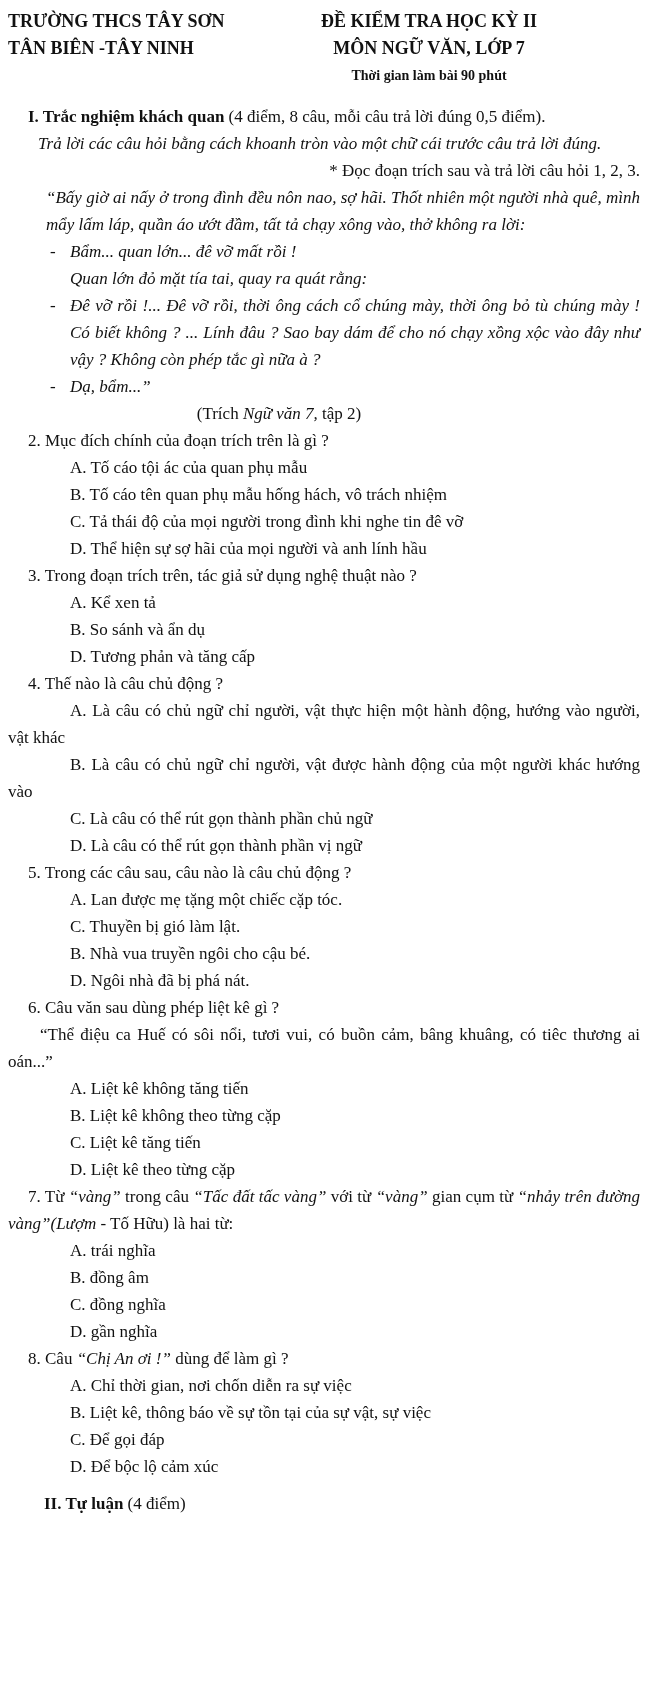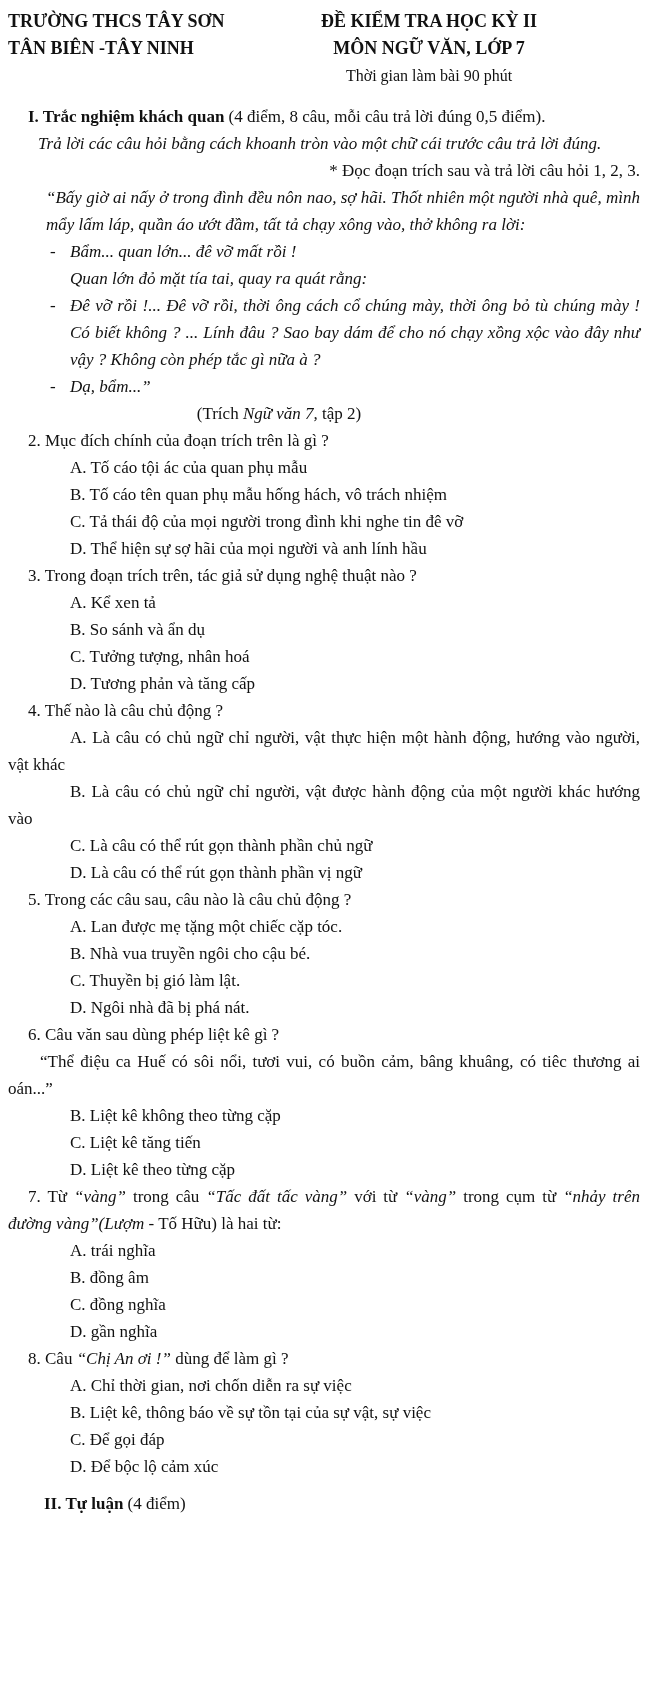--- a/index.html
+++ b/index.html
@@ -7,21 +7,21 @@
        font-size:17px;line-height:27px;color:#111;}
   .page{padding:8px 10px 24px 8px;box-sizing:border-box;width:650px;}
   p{margin:0;padding:0;}
   .b{font-weight:bold;}
   .i{font-style:italic;}
   
   .header{display:flex;margin-bottom:14px;}
   .header-left{width:240px;text-align:left;}
   .header-right{flex:1;text-align:center;padding-right:30px;}
   .header p{line-height:27px;font-size:18px;}
-  .header .duration{font-size:16px;font-weight:normal;}
+  .header .duration{font-size:14px;font-weight:bold;}
   
   .sec1-heading{margin-top:8px;text-indent:20px;}
   
   .instruction{text-indent:30px;text-align:justify;}
   .note{text-indent:30px;text-align:right;}
   
   .passage{font-style:italic;}
   .passage-para{margin-left:38px;text-align:justify;}
   .dlg{margin-left:62px;position:relative;text-align:justify;}
   .dlg .dash{position:absolute;left:-20px;}
@@ -72,50 +72,50 @@
     <p class="option">A. Tố cáo tội ác của quan phụ mẫu</p>
     <p class="option">B. Tố cáo tên quan phụ mẫu hống hách, vô trách nhiệm</p>
     <p class="option">C. Tả thái độ của mọi người trong đình khi nghe tin đê vỡ</p>
     <p class="option">D. Thể hiện sự sợ hãi của mọi người và anh lính hầu</p>
   </div>
 
   <div class="question">
     <p class="q-text"><span>3. Trong đoạn trích trên, tác giả sử dụng nghệ thuật nào ?</span></p>
     <p class="option">A. Kể xen tả</p>
     <p class="option">B. So sánh và ẩn dụ</p>
-    <p class="option">C. Tưởng tượng, nhân hoá</p>
     <p class="option">D. Tương phản và tăng cấp</p>
   </div>
 
   <div class="question">
     <p class="q-text"><span>4. Thế nào là câu chủ động ?</span></p>
     <p class="option-long">A. Là câu có chủ ngữ chỉ người, vật thực hiện một hành động, hướng vào người, vật khác</p>
     <p class="option-long">B. Là câu có chủ ngữ chỉ người, vật được hành động của một người khác hướng vào</p>
     <p class="option">C. Là câu có thể rút gọn thành phần chủ ngữ</p>
     <p class="option">D. Là câu có thể rút gọn thành phần vị ngữ</p>
   </div>
 
   <div class="question">
     <p class="q-text"><span>5. Trong các câu sau, câu nào là câu chủ động ?</span></p>
     <p class="option">A. Lan được mẹ tặng một chiếc cặp tóc.</p>
+    <p class="option">C. Thuyền bị gió làm lật.</p>
     <p class="option">B. Nhà vua truyền ngôi cho cậu bé.</p>
-    <p class="option">C. Thuyền bị gió làm lật.</p>
     <p class="option">D. Ngôi nhà đã bị phá nát.</p>
   </div>
 
   <div class="question">
     <p class="q-text"><span>6. Câu văn sau dùng phép liệt kê gì ?</span></p>
     <p class="q-quote">“Thể điệu ca Huế có sôi nổi, tươi vui, có buồn cảm, bâng khuâng, có tiêc thương ai oán...”</p>
+    <p class="option">A. Liệt kê không tăng tiến</p>
     <p class="option">B. Liệt kê không theo từng cặp</p>
     <p class="option">C. Liệt kê tăng tiến</p>
     <p class="option">D. Liệt kê theo từng cặp</p>
   </div>
 
   <div class="question">
-    <p class="q-text"><span>7. Từ </span><span class="i">“vàng”</span><span> trong câu </span><span class="i">“Tấc đất tấc vàng”</span><span> với từ </span><span class="i">“vàng”</span><span> trong cụm từ </span><span class="i">“nhảy trên đường vàng”(Lượm</span><span> - Tố Hữu) là hai từ:</span></p>
+    <p class="q-text"><span>7. Từ </span><span class="i">“vàng”</span><span> trong câu </span><span class="i">“Tấc đất tấc vàng”</span><span> với từ </span><span class="i">“vàng”</span><span> gian cụm từ </span><span class="i">“nhảy trên đường vàng”(Lượm</span><span> - Tố Hữu) là hai từ:</span></p>
     <p class="option">A. trái nghĩa</p>
     <p class="option">B. đồng âm</p>
     <p class="option">C. đồng nghĩa</p>
     <p class="option">D. gần nghĩa</p>
   </div>
 
   <div class="question">
     <p class="q-text"><span>8. Câu </span><span class="i">“Chị An ơi !”</span><span> dùng để làm gì ?</span></p>
     <p class="option">A. Chỉ thời gian, nơi chốn diễn ra sự việc</p>
     <p class="option">B. Liệt kê, thông báo về sự tồn tại của sự vật, sự việc</p>

